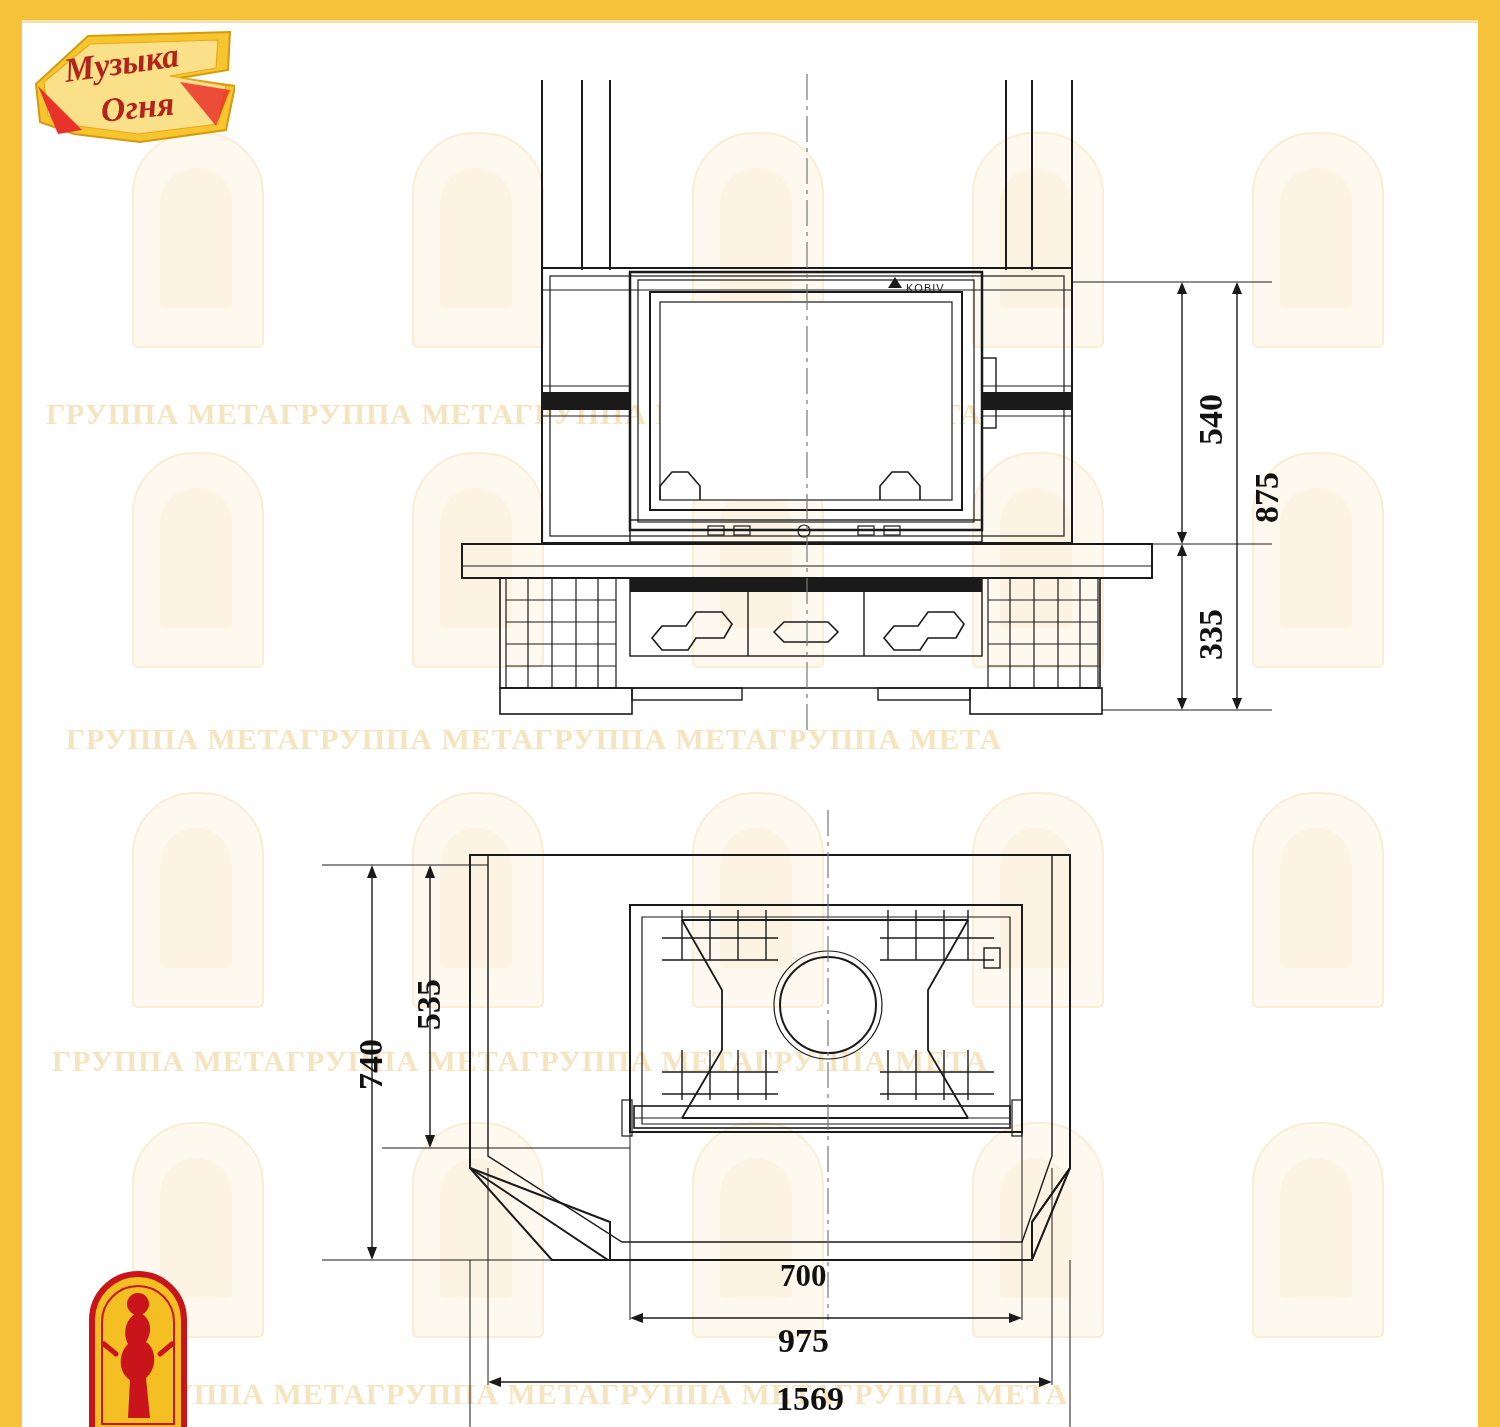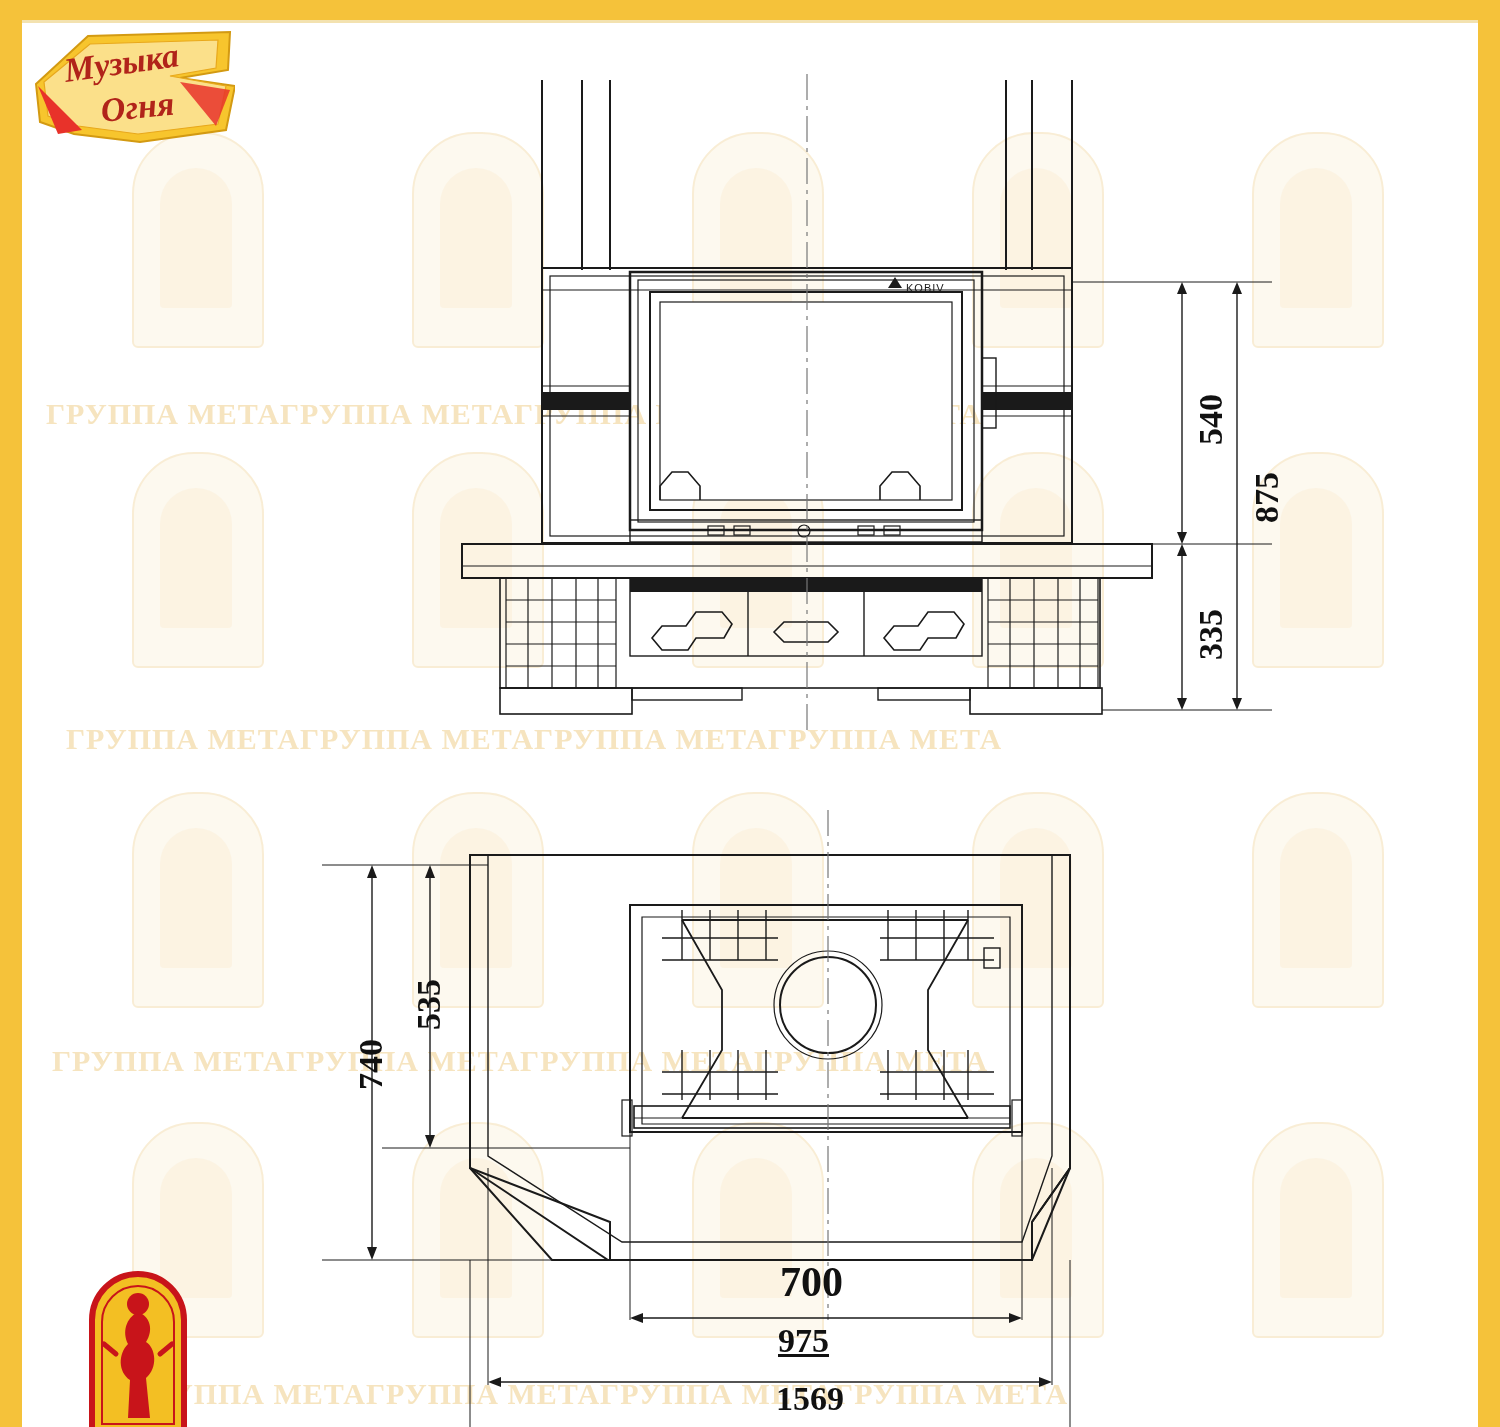--- a/index.html
+++ b/index.html
@@ -386,18 +386,18 @@
     </g>
   </svg>
 
   <div class="dim vert" style="left:1192px; top:445px; font-size:34px;">540</div>
   <div class="dim vert" style="left:1248px; top:523px; font-size:34px;">875</div>
   <div class="dim vert" style="left:1192px; top:660px; font-size:34px;">335</div>
 
   <div class="dim vert" style="left:410px; top:1030px; font-size:34px;">535</div>
   <div class="dim vert" style="left:352px; top:1090px; font-size:34px;">740</div>
 
-  <div class="dim" style="left:780px; top:1258px; font-size:42px;">700</div>
-  <div class="dim" style="left:778px; top:1322px; font-size:34px;text-decoration:underline;">975</div>
+  <div class="dim" style="left:780px; top:1258px; font-size:31px;">700</div>
+  <div class="dim" style="left:778px; top:1322px; font-size:34px;">975</div>
   <div class="dim" style="left:776px; top:1380px; font-size:34px;">1569</div>
 
 
 </div>
 
 </body></html>

